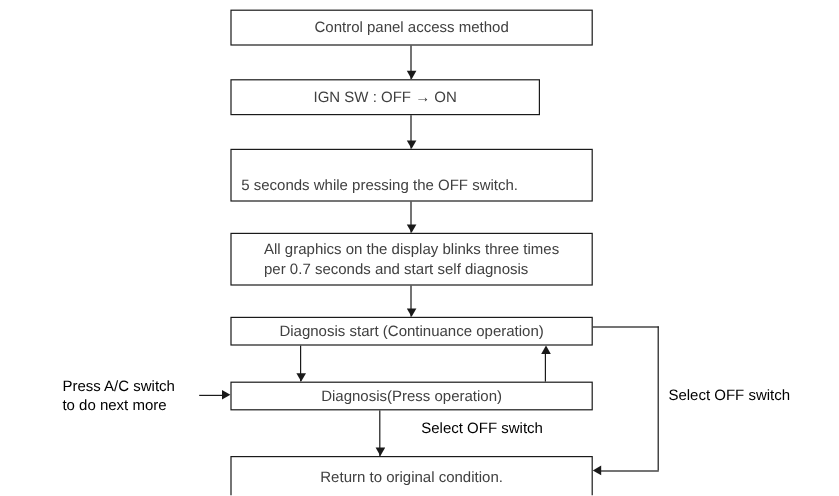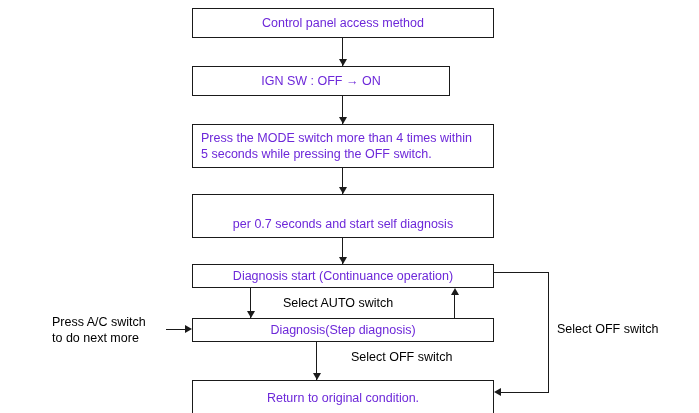--- a/index.html
+++ b/index.html
@@ -20,21 +20,21 @@
   }
   .node {
     position: absolute;
     box-sizing: border-box;
     border: 1px solid #1a1a1a;
     background: #ffffff;
     display: flex;
     align-items: center;
     font-size: 12.5px;
     line-height: 16px;
-    color: #6d28d9;
+    color: #404040;
   }
   .node .txt {
     width: 100%;
     padding: 0 8px;
   }
   .node.center .txt { text-align: center; }
   .node.leftal .txt { text-align: left; }
   .node.blockcenter {
     justify-content: center;
   }
@@ -111,52 +111,51 @@
 
   <div class="node center" style="left:192px; top:66px; width:258px; height:30px;">
     <span class="txt">IGN SW : OFF → ON</span>
   </div>
 
   <div class="vline" style="left:342px; top:96px; height:28px;"></div>
   <div class="arrow-down" style="left:339px; top:117px;"></div>
 
   <div class="node leftal" style="left:192px; top:124px; width:302px; height:44px;">
     <span class="txt">
-      <span>Press the MODE switch more than 4 times within</span><br>
+      <br>
       <span>5 seconds while pressing the OFF switch.</span>
     </span>
   </div>
 
   <div class="vline" style="left:342px; top:168px; height:26px;"></div>
   <div class="arrow-down" style="left:339px; top:187px;"></div>
 
   <div class="node blockcenter" style="left:192px; top:194px; width:302px; height:44px;">
     <span class="txt">
-      <br>
+      <span>All graphics on the display blinks three times</span><br>
       <span>per 0.7 seconds and start self diagnosis</span>
     </span>
   </div>
 
   <div class="vline" style="left:342px; top:238px; height:26px;"></div>
   <div class="arrow-down" style="left:339px; top:257px;"></div>
 
   <div class="node center" style="left:192px; top:264px; width:302px; height:24px;align-items:center;">
     <span class="txt">Diagnosis start (Continuance operation)</span>
   </div>
 
   <div class="vline" style="left:250px; top:288px; height:30px;"></div>
   <div class="arrow-down" style="left:247px; top:311px;"></div>
 
-  <div class="edge-label" style="left:283px; top:296px;">Select AUTO switch</div>
 
   <div class="vline" style="left:454px; top:293px; height:26px;"></div>
   <div class="arrow-up" style="left:451px; top:288px;"></div>
 
   <div class="node center" style="left:192px; top:318px; width:302px; height:24px;">
-    <span class="txt">Diagnosis(Step diagnosis)</span>
+    <span class="txt">Diagnosis(Press operation)</span>
   </div>
 
   <div class="side-note" style="left:52px; top:314px;">
     <span>Press A/C switch</span><br>
     <span>to do next more</span>
   </div>
   <div class="hline" style="left:166px; top:329px; width:20px;"></div>
   <div class="arrow-right" style="left:185px; top:325px;"></div>
 
   <div class="vline" style="left:316px; top:342px; height:38px;"></div>

